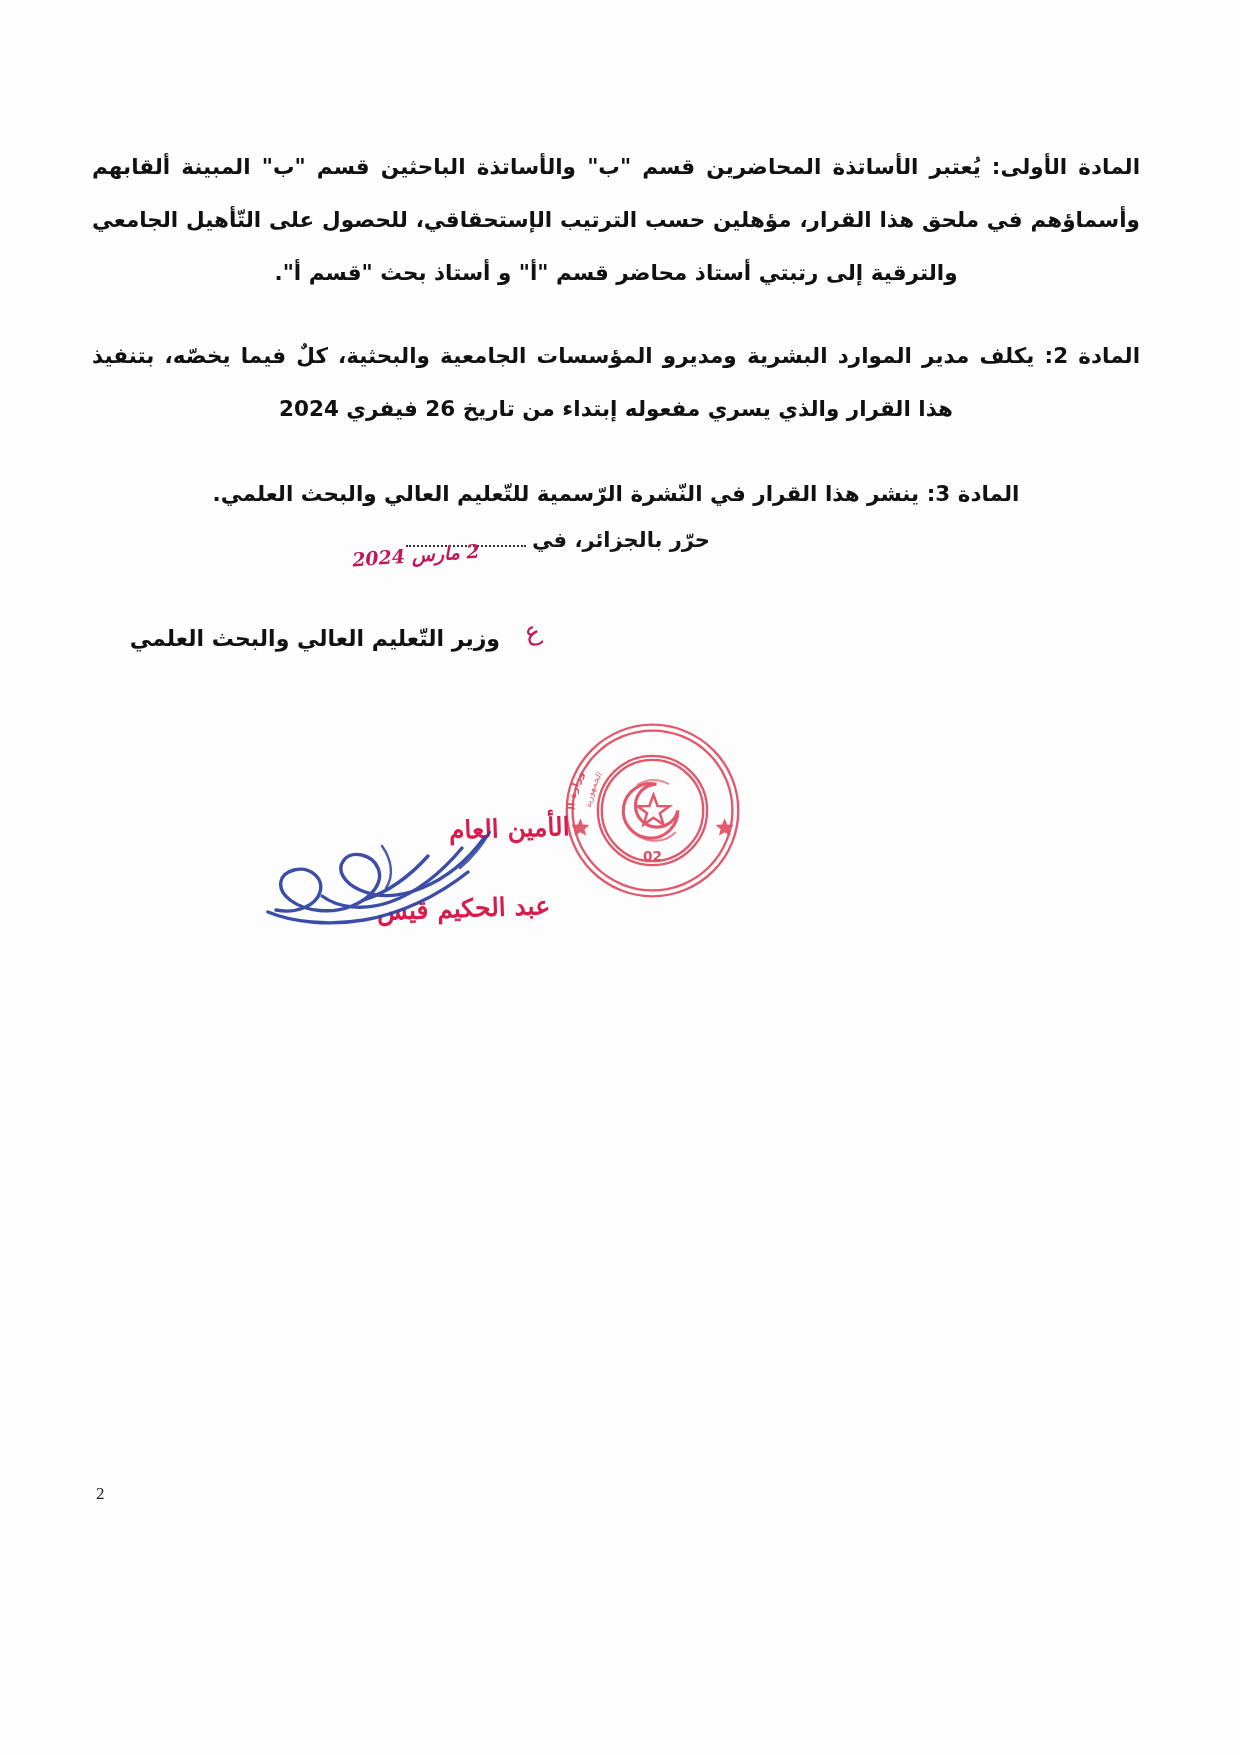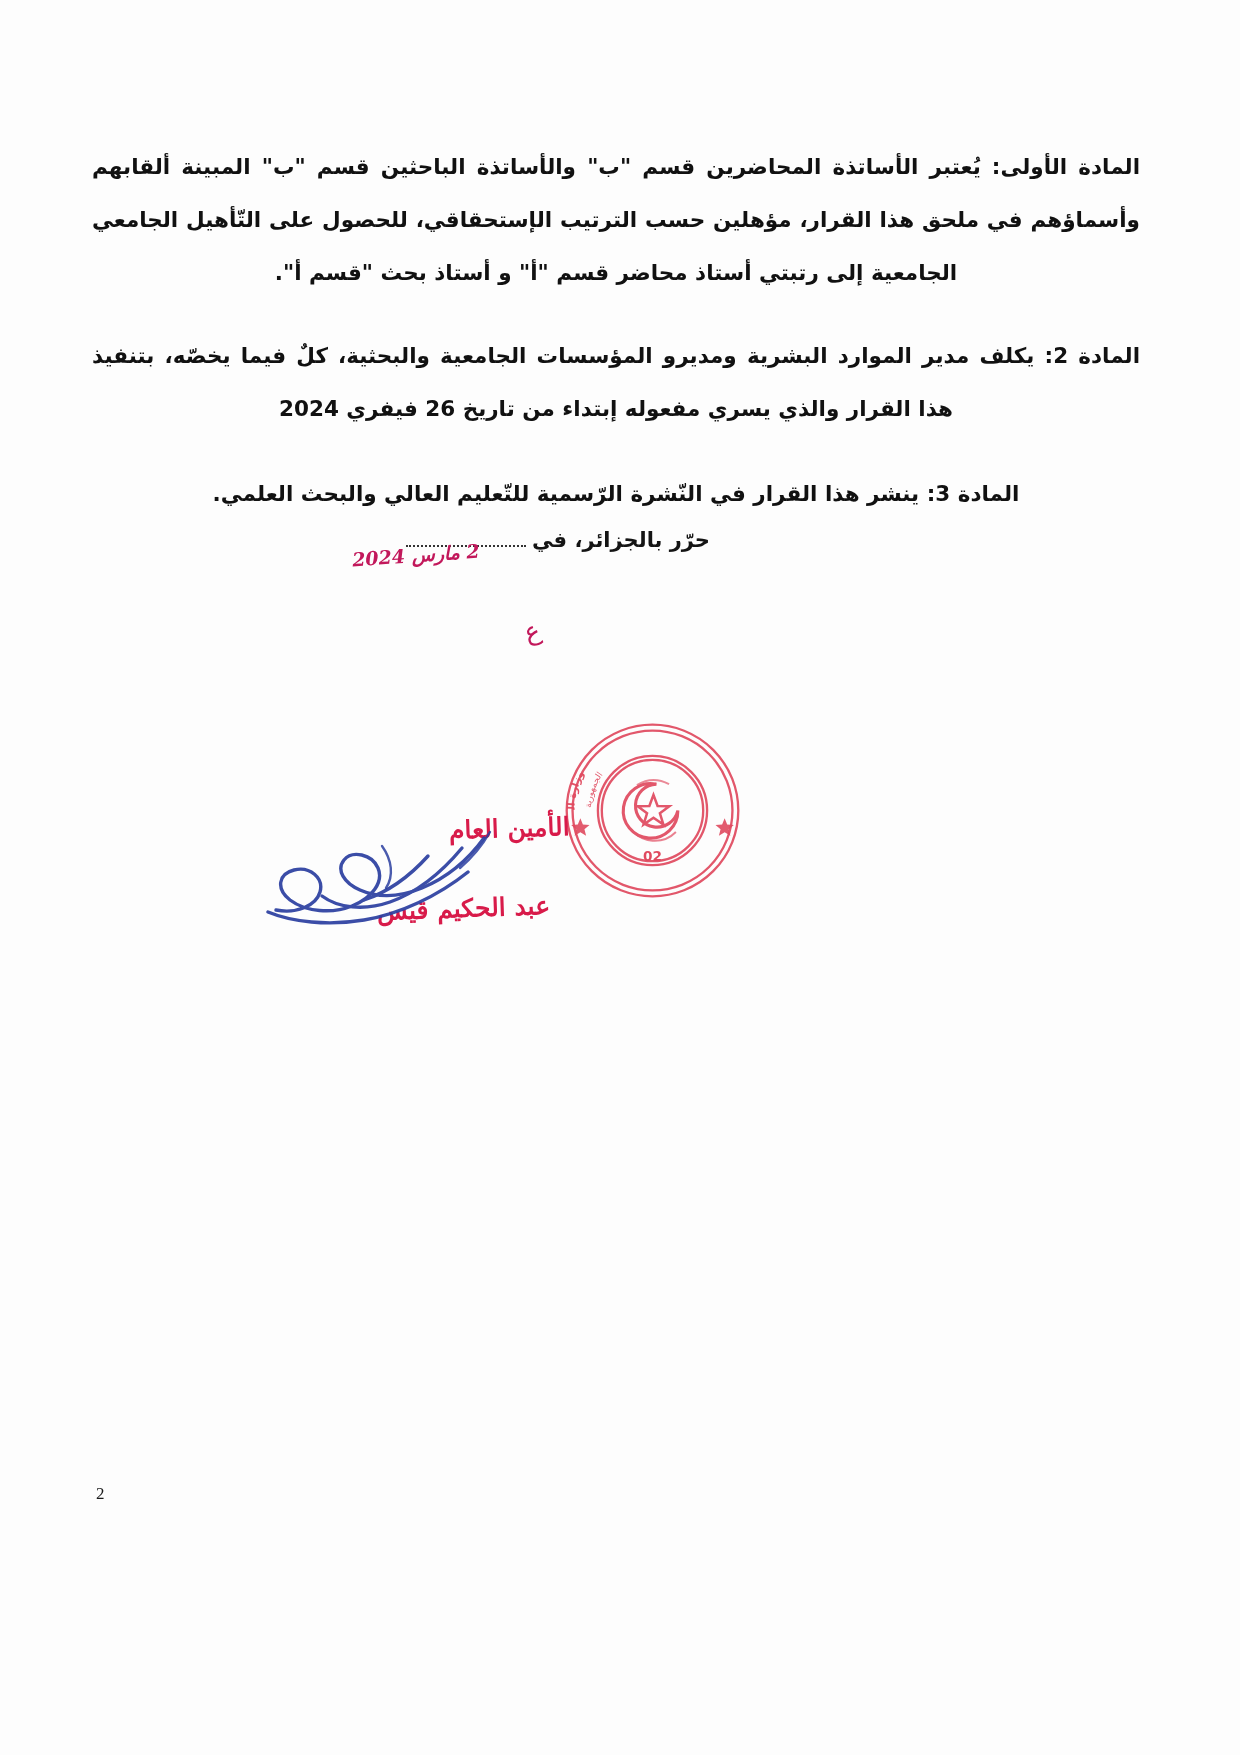--- a/index.html
+++ b/index.html
@@ -174,36 +174,37 @@
     color: #1a1a1a;
   }
 </style>
 </head>
 <body>
 
 <div class="page">
 
   <div class="doc-body">
 
-    <p class="article a1">المادة الأولى: يُعتبر الأساتذة المحاضرين قسم "ب" والأساتذة الباحثين قسم "ب" المبينة ألقابهم وأسماؤهم في ملحق هذا القرار، مؤهلين حسب الترتيب الإستحقاقي، للحصول على التّأهيل الجامعي الجامعية إلى رتبتي أستاذ محاضر قسم "أ" و أستاذ بحث "قسم أ".</p>
+    <p class="article a1">المادة الأولى: يُعتبر الأساتذة المحاضرين قسم "ب" والأساتذة الباحثين قسم "ب" المبينة ألقابهم وأسماؤهم في ملحق هذا القرار، مؤهلين حسب الترتيب الإستحقاقي، للحصول على التّأهيل الجامعي والترقية إلى رتبتي أستاذ محاضر قسم "أ" و أستاذ بحث "قسم أ".</p>
 
     <p class="article a2">المادة 2: يكلف مدير الموارد البشرية ومديرو المؤسسات الجامعية والبحثية، كلٌ فيما يخصّه، بتنفيذ هذا القرار والذي يسري مفعوله إبتداء من تاريخ 26 فيفري 2024</p>
 
     <p class="article a3">المادة 3: ينشر هذا القرار في النّشرة الرّسمية للتّعليم العالي والبحث العلمي.</p>
   </div>
 
   <div class="sign-zone">
 
     <div class="written-line">
       <span>حرّر بالجزائر، في</span>
       <span class="dotleader"></span>
     </div>
 
     <div class="hand-date">2 مارس 2024</div>
 
+    <div class="minister-title">وزير التّعليم العالي والبحث العلمي</div>
 
     <div class="sig-flourish">ع</div>
 
     <div class="seal">
       <svg viewBox="0 0 200 200" width="195" height="195" aria-hidden="true">
         <defs>
           <path id="arcOuter" d="M 100,100 m -80,0 a 80,80 0 1,1 160,0 a 80,80 0 1,1 -160,0"></path>
           <path id="arcInner" d="M 100,100 m -63,0 a 63,63 0 1,1 126,0 a 63,63 0 1,1 -126,0"></path>
         </defs>
         <g fill="none" stroke="#e04a5f" stroke-width="2.4" opacity="0.92">

